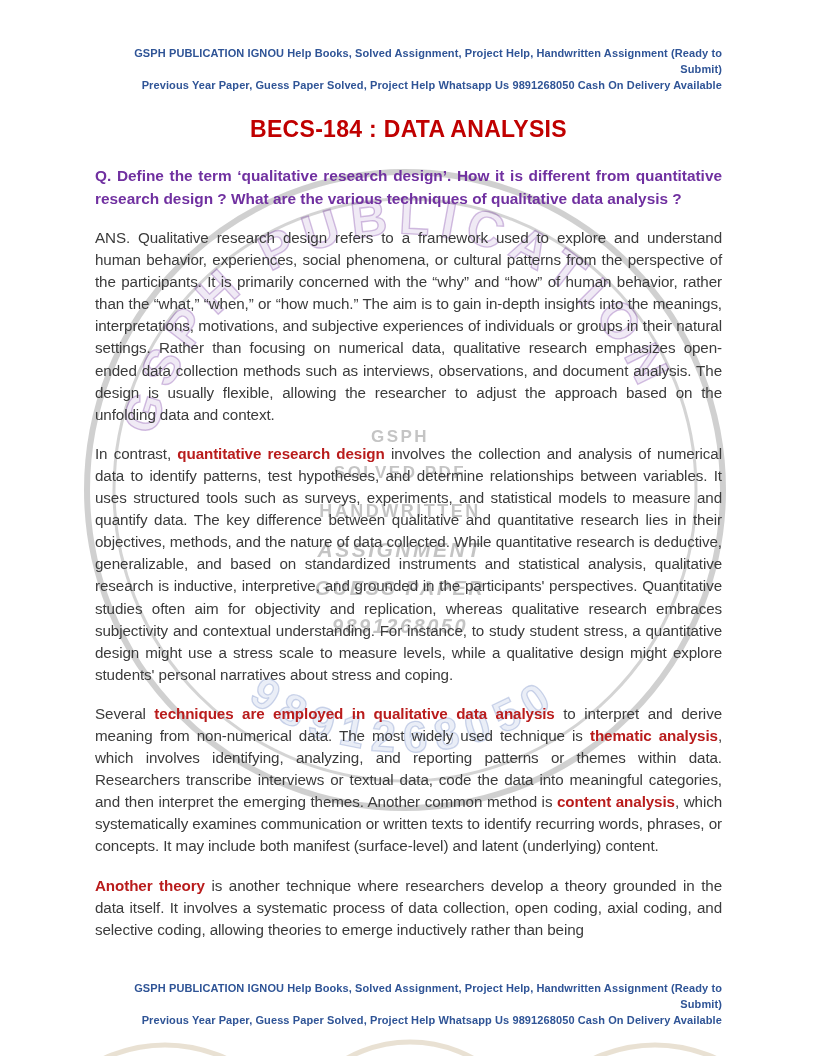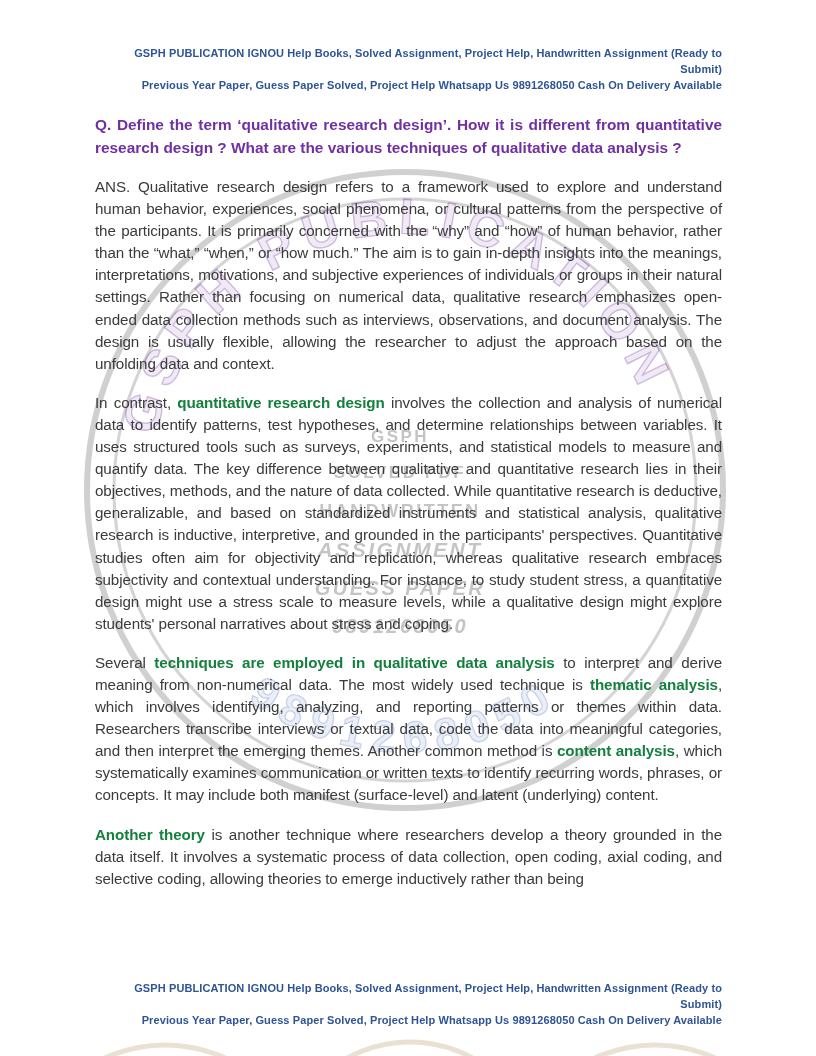--- a/index.html
+++ b/index.html
@@ -81,21 +81,21 @@
   }
   .answer{margin-top:17px;}
   .body-para{
     margin:0 0 17px 0;
     color:var(--body-text);
     font-size:15.2px;
     letter-spacing:-0.1px;
     line-height:22.1px;
     text-align:justify;
   }
-  .body-para .b{font-weight:bold;color:#15803d;}
+  .body-para .b{font-weight:bold;color:#b91c1c;}
 </style>
 </head>
 <body>
 
 <div class="page">
 
   <svg class="watermark" width="816" height="1056" viewBox="0 0 816 1056" aria-hidden="true">
     <defs>
       <path id="arcTop" d="M 154 534 A 255 255 0 1 1 656 534"></path>
       <path id="arcBottom" d="M 188 637 A 262 262 0 0 0 622 637"></path>
@@ -123,20 +123,21 @@
     <circle class="wm-bottom-arc" cx="655" cy="1190" r="145"></circle>
   </svg>
 
   <div class="content">
 
     <div class="doc-header">
       <div>GSPH PUBLICATION IGNOU Help Books, Solved Assignment, Project Help, Handwritten Assignment (Ready to Submit)</div>
       <div>Previous Year Paper, Guess Paper Solved, Project Help Whatsapp Us 9891268050 Cash On Delivery Available</div>
     </div>
 
+    <div class="doc-title">BECS-184 : DATA ANALYSIS</div>
 
     <div class="question">Q. Define the term ‘qualitative research design’. How it is different from quantitative research design ? What are the various techniques of qualitative data analysis ?</div>
 
     <div class="answer">
         <p class="body-para"><span>ANS. Qualitative research design refers to a framework used to explore and understand human behavior, experiences, social phenomena, or cultural patterns from the perspective of the participants. It is primarily concerned with the “why” and “how” of human behavior, rather than the “what,” “when,” or “how much.” The aim is to gain in-depth insights into the meanings, interpretations, motivations, and subjective experiences of individuals or groups in their natural settings. Rather than focusing on numerical data, qualitative research emphasizes open-ended data collection methods such as interviews, observations, and document analysis. The design is usually flexible, allowing the researcher to adjust the approach based on the unfolding data and context.</span></p>
         <p class="body-para"><span>In contrast, </span><span class="b">quantitative research design</span><span> involves the collection and analysis of numerical data to identify patterns, test hypotheses, and determine relationships between variables. It uses structured tools such as surveys, experiments, and statistical models to measure and quantify data. The key difference between qualitative and quantitative research lies in their objectives, methods, and the nature of data collected. While quantitative research is deductive, generalizable, and based on standardized instruments and statistical analysis, qualitative research is inductive, interpretive, and grounded in the participants' perspectives. Quantitative studies often aim for objectivity and replication, whereas qualitative research embraces subjectivity and contextual understanding. For instance, to study student stress, a quantitative design might use a stress scale to measure levels, while a qualitative design might explore students' personal narratives about stress and coping.</span></p>
         <p class="body-para"><span>Several </span><span class="b">techniques are employed in qualitative data analysis</span><span> to interpret and derive meaning from non-numerical data. The most widely used technique is </span><span class="b">thematic analysis</span><span>, which involves identifying, analyzing, and reporting patterns or themes within data. Researchers transcribe interviews or textual data, code the data into meaningful categories, and then interpret the emerging themes. Another common method is </span><span class="b">content analysis</span><span>, which systematically examines communication or written texts to identify recurring words, phrases, or concepts. It may include both manifest (surface-level) and latent (underlying) content.</span></p>
         <p class="body-para"><span class="b">Another theory</span><span> is another technique where researchers develop a theory grounded in the data itself. It involves a systematic process of data collection, open coding, axial coding, and selective coding, allowing theories to emerge inductively rather than being</span></p>
       </div>
 

